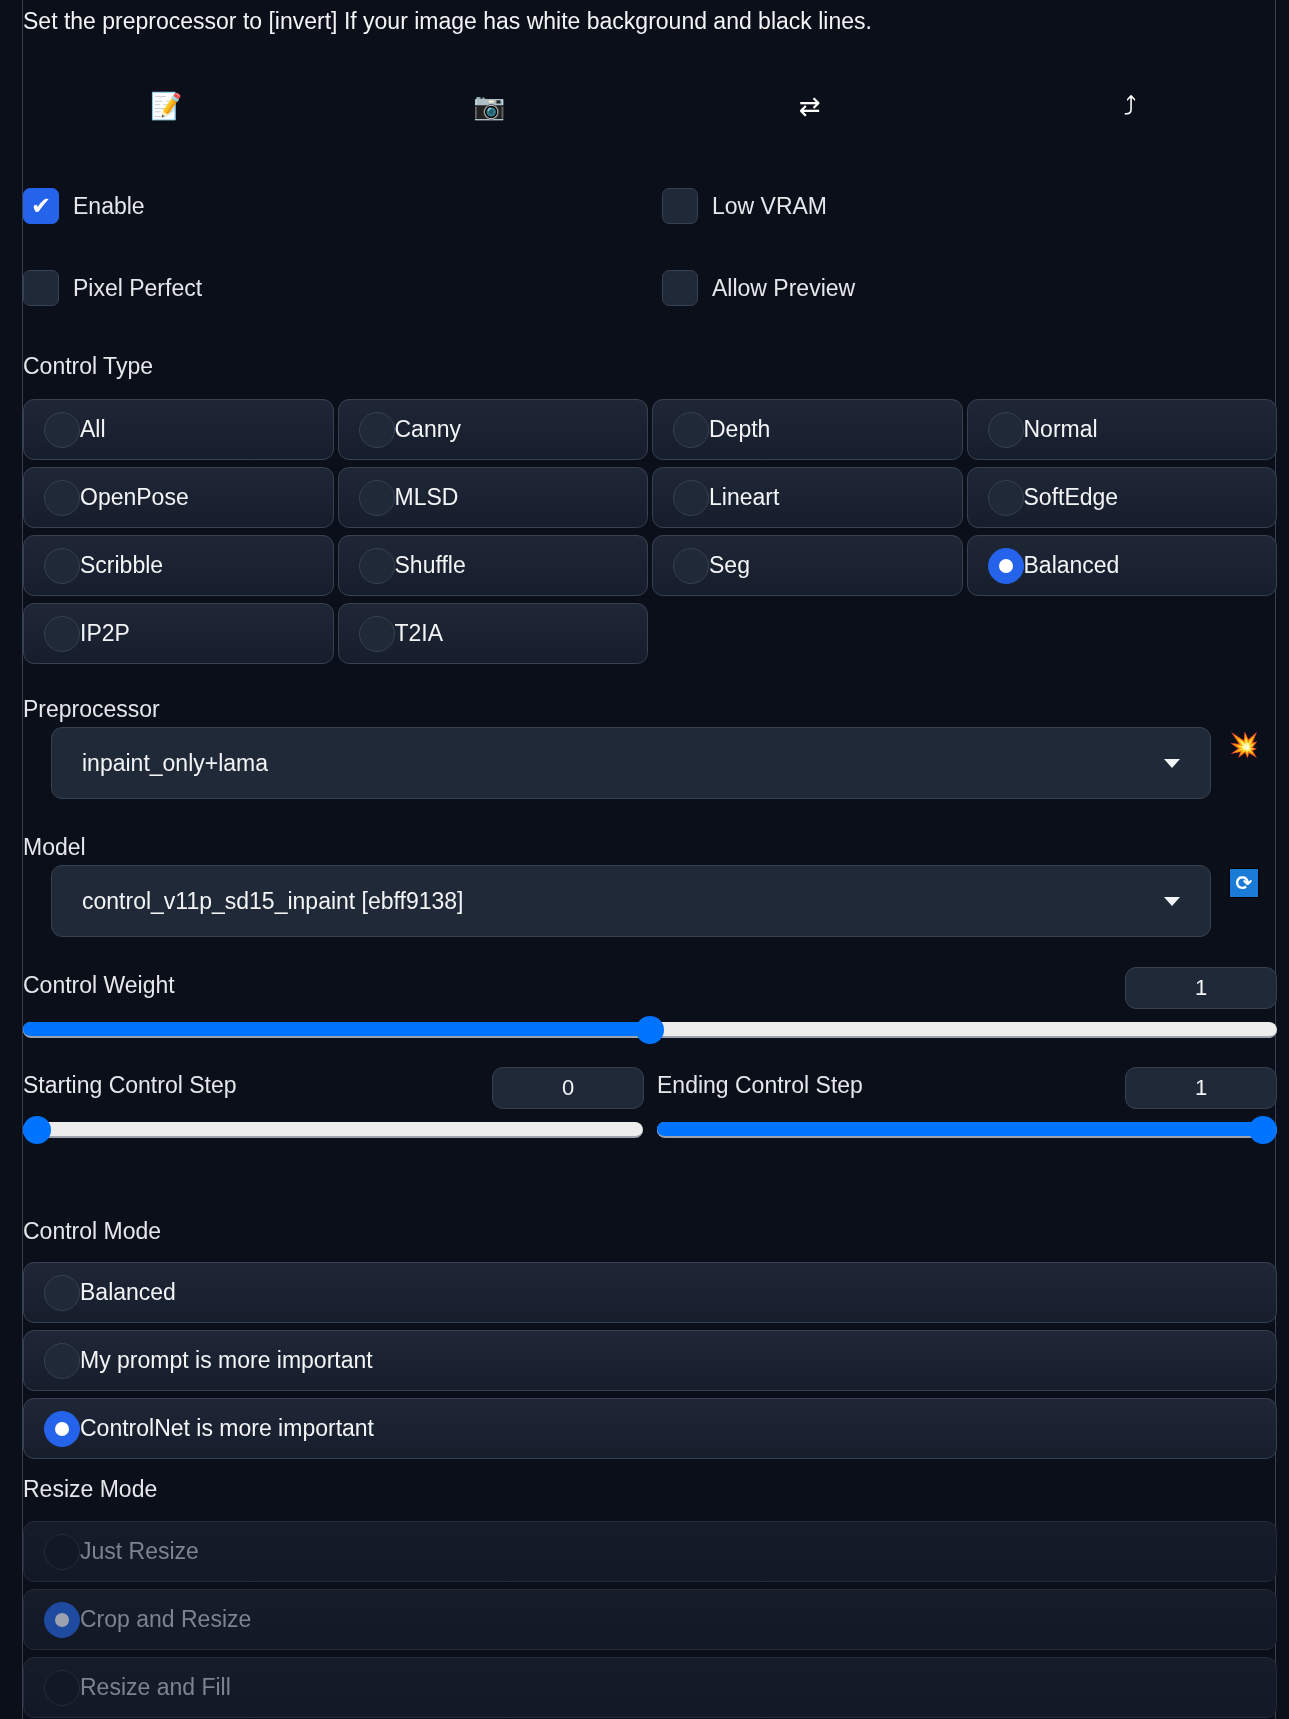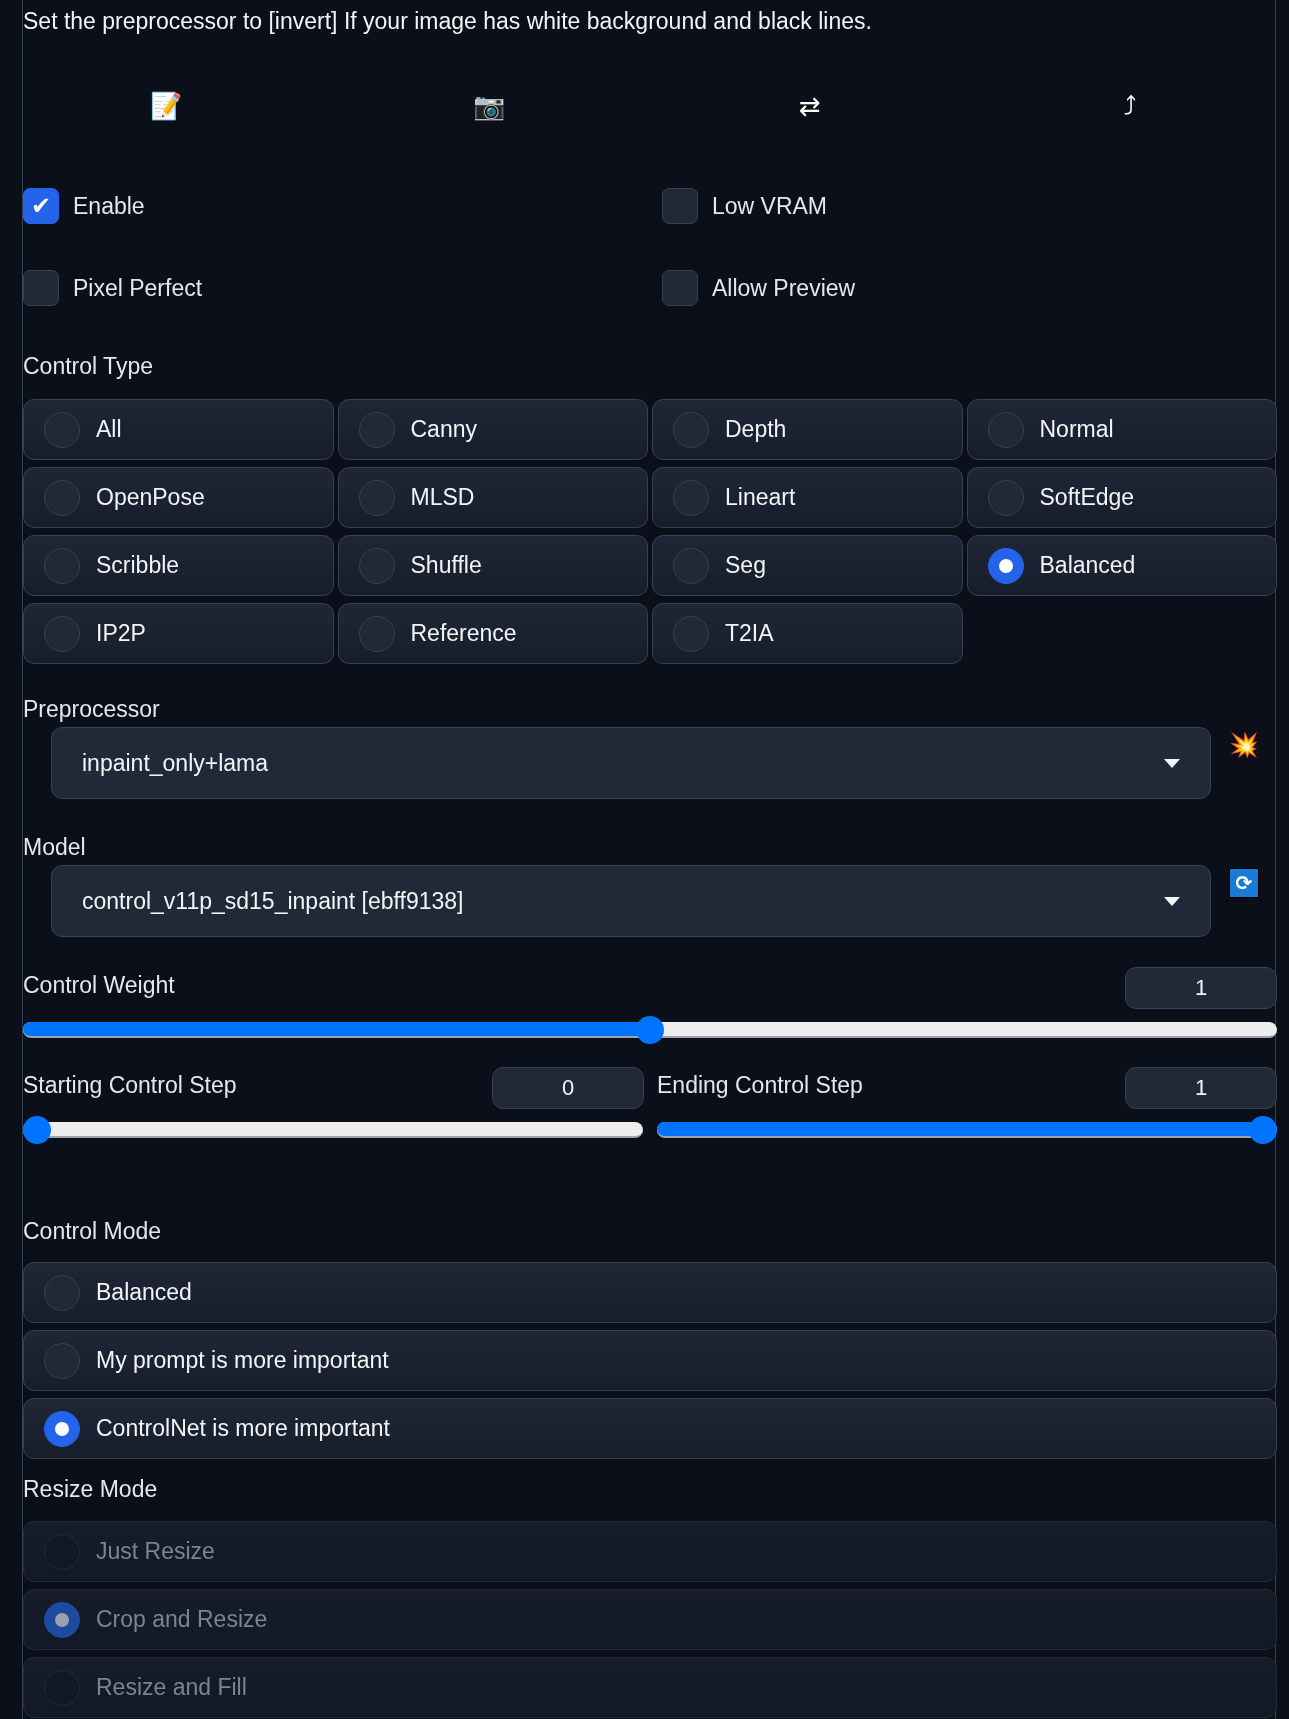--- a/index.html
+++ b/index.html
@@ -29,21 +29,21 @@
 
   .label { font-size: 23px; color: #e5e7eb; }
 
   .grid4 {
     left: 23px; top: 399px; width: 1254px;
     display: grid; grid-template-columns: repeat(4, 1fr); grid-auto-rows: 61px; gap: 7px 4px;
   }
   .opt {
     border: 1px solid #374151; border-radius: 11px;
     background: linear-gradient(#1f2737, #161d2b);
-    display: flex; align-items: center; padding-left: 20px; gap: 16px; cursor: pointer;
+    display: flex; align-items: center; padding-left: 20px; cursor: pointer;
   }
   .radio {
     width: 36px; height: 36px; border-radius: 50%; border: 1px solid #374151;
     background: #1f2937; flex: 0 0 36px; display: flex; align-items: center; justify-content: center;
   }
   .radio.on { background: #2563eb; border-color: #2563eb; }
   .radio.on::after { content: ""; width: 14px; height: 14px; border-radius: 50%; background: #fff; }
   .opt-label { font-size: 23px; color: #f3f4f6; }
 
   .dropdown {
@@ -150,24 +150,20 @@
     <div class="opt">
       <span class="radio on"></span>
       <span class="opt-label">Balanced</span>
     </div>
     <div class="opt">
       <span class="radio"></span>
       <span class="opt-label">IP2P</span>
     </div>
     <div class="opt">
       <span class="radio"></span>
-      <span class="opt-label">Reference</span>
-    </div>
-    <div class="opt">
-      <span class="radio"></span>
       <span class="opt-label">T2IA</span>
     </div>
   </div>
 
 <div class="abs label" style="left:23px; top:696px">Preprocessor</div>
 <div class="abs dropdown" style="top:727px">
   <span class="dd-value">inpaint_only+lama</span>
   <span class="caret"></span>
 </div>
 <div class="abs side-icon" style="top:730px; font-size:24px">💥</div>

